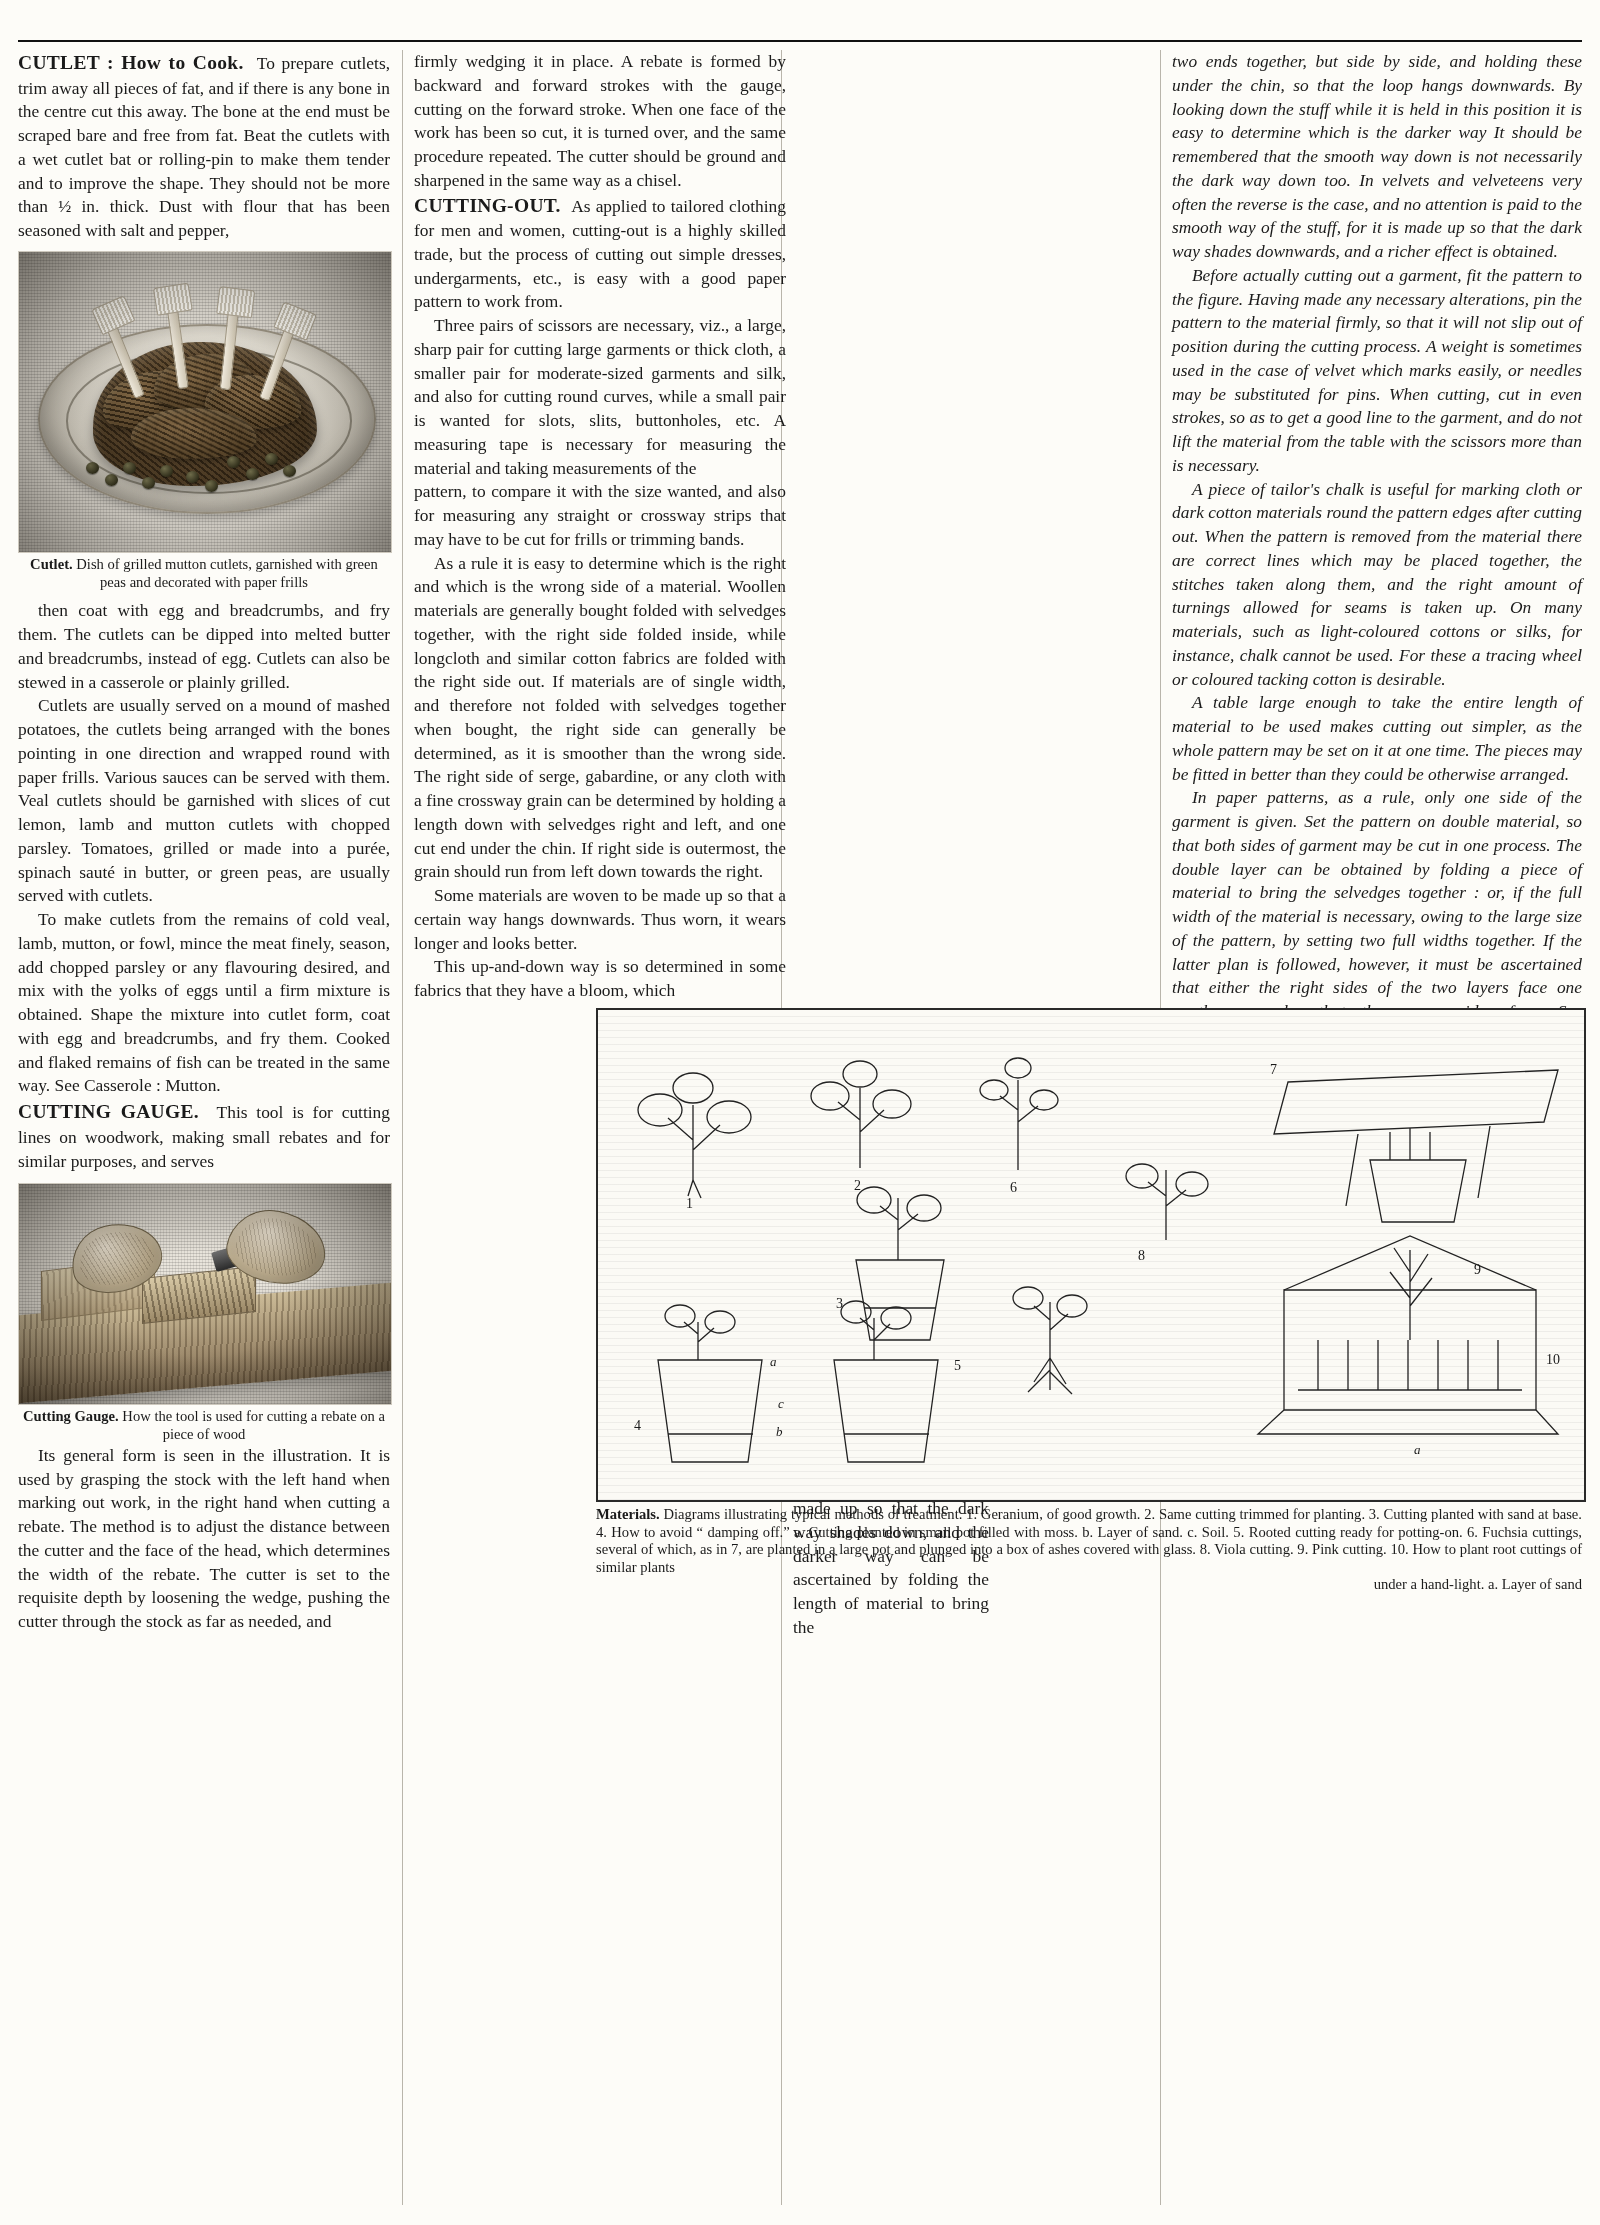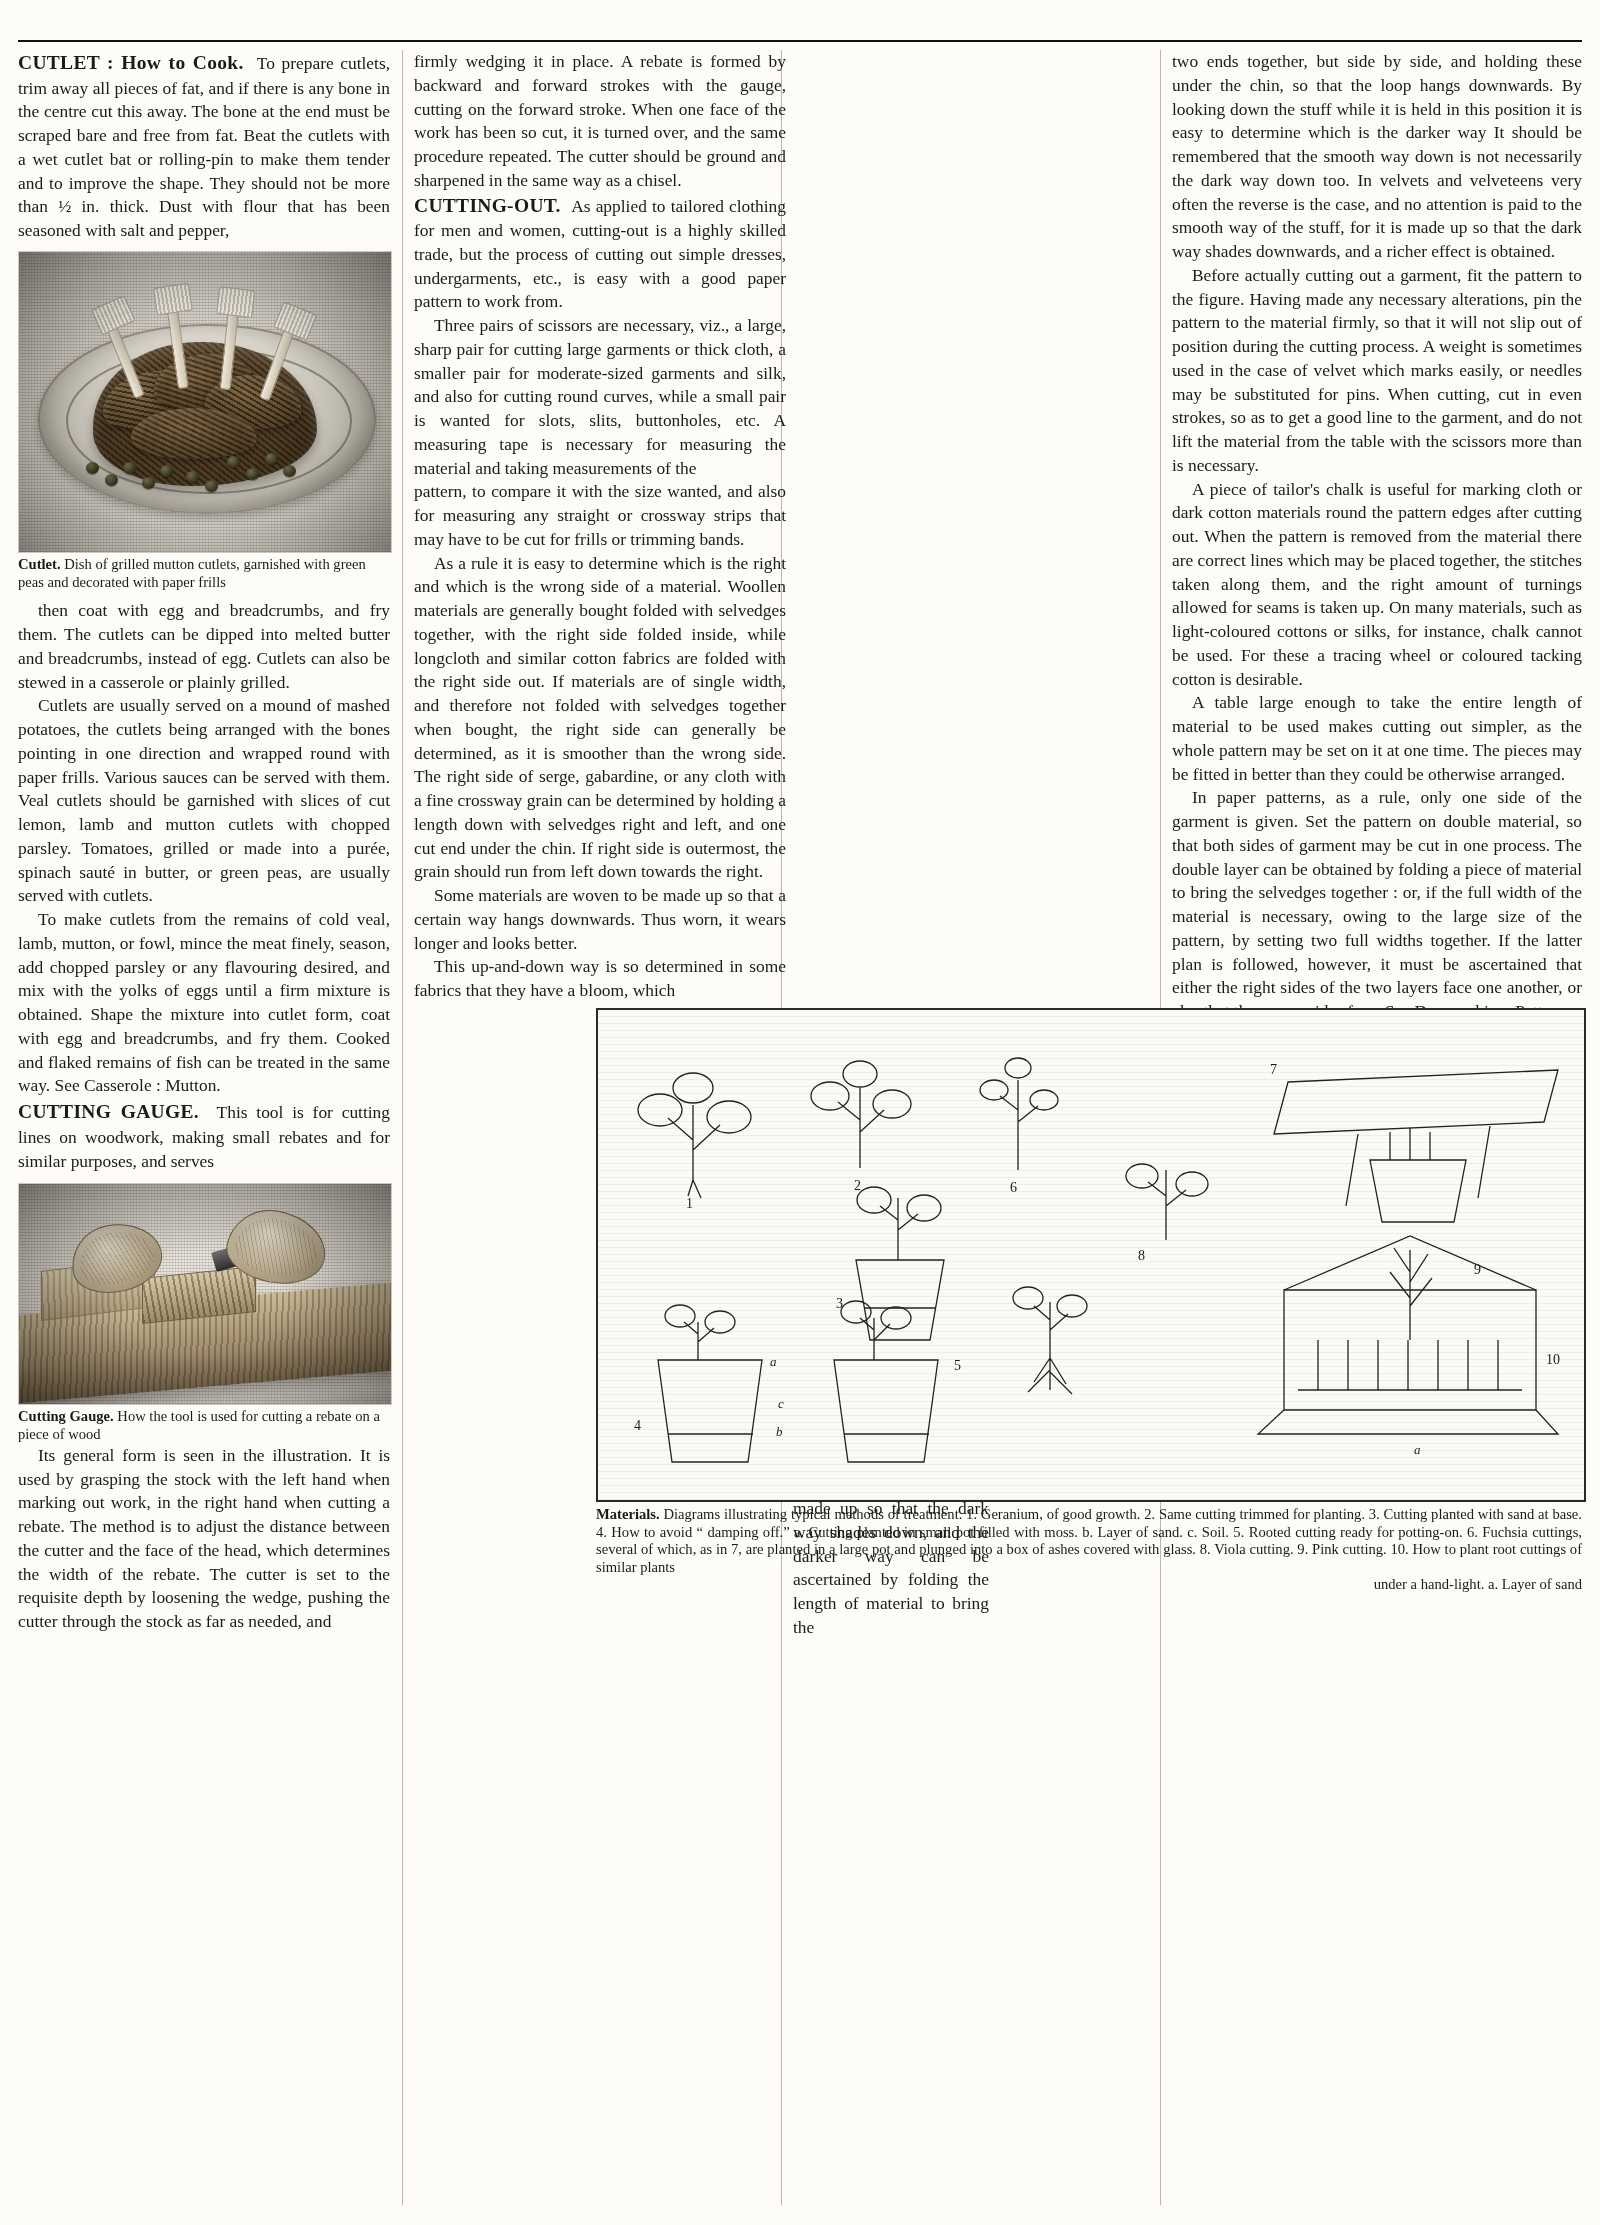--- a/index.html
+++ b/index.html
@@ -61,21 +61,21 @@
     top: 0;
     width: 372px;
     font-size: 17.4px;
     line-height: 1.365;
     text-align: justify;
     hyphens: auto;
   }
   #col1 { left: 0px; }
   #col2 { left: 396px; }
   #col3 { left: 775px; }
-  #col4 { left: 1154px; width: 410px; }
+  #col4 { left: 1154px; width: 410px; font-style: italic; }
 
   .col p {
     margin: 0 0 0 0;
     text-indent: 20px;
   }
   .col p.noind { text-indent: 0; }
   .entry-head {
     font-weight: bold;
     font-size: 19.5px;
     letter-spacing: 0.3px;
@@ -90,21 +90,21 @@
   }
 
   
   figure {
     margin: 0;
     padding: 0;
   }
   .fig-caption {
     font-size: 14.6px;
     line-height: 1.22;
-    text-align: left;
+    text-align: center;
     margin-top: 3px;
   }
   .fig-caption .lead { font-weight: bold; }
 
   
   .halftone {
     position: relative;
     background: #e8e4db;
     border: 1px solid #cdc8bd;
     overflow: hidden;

